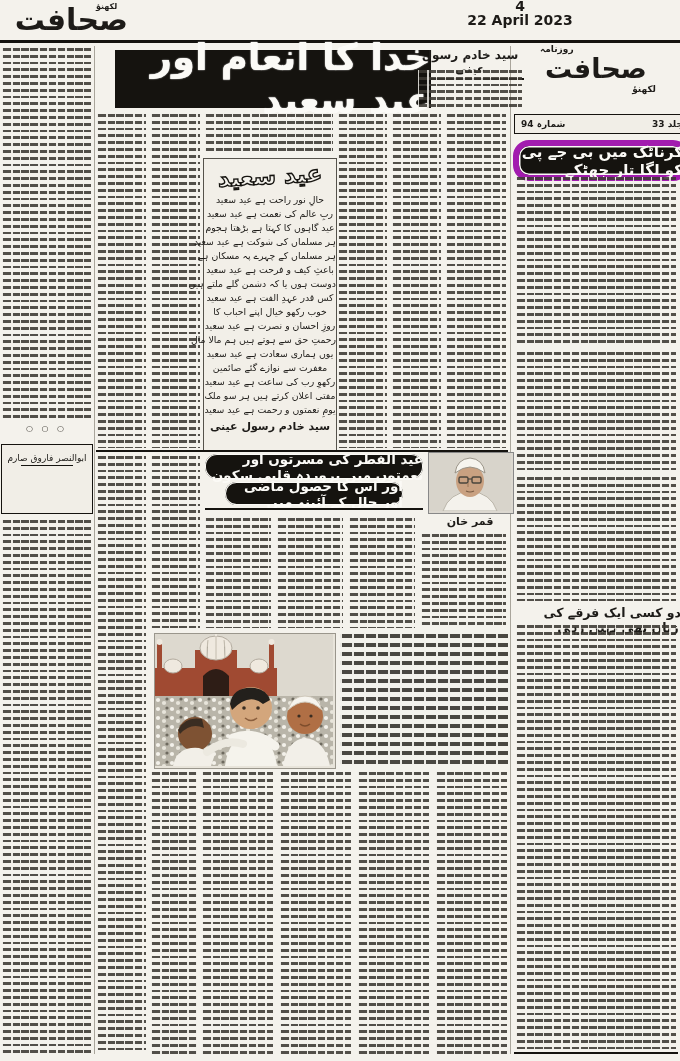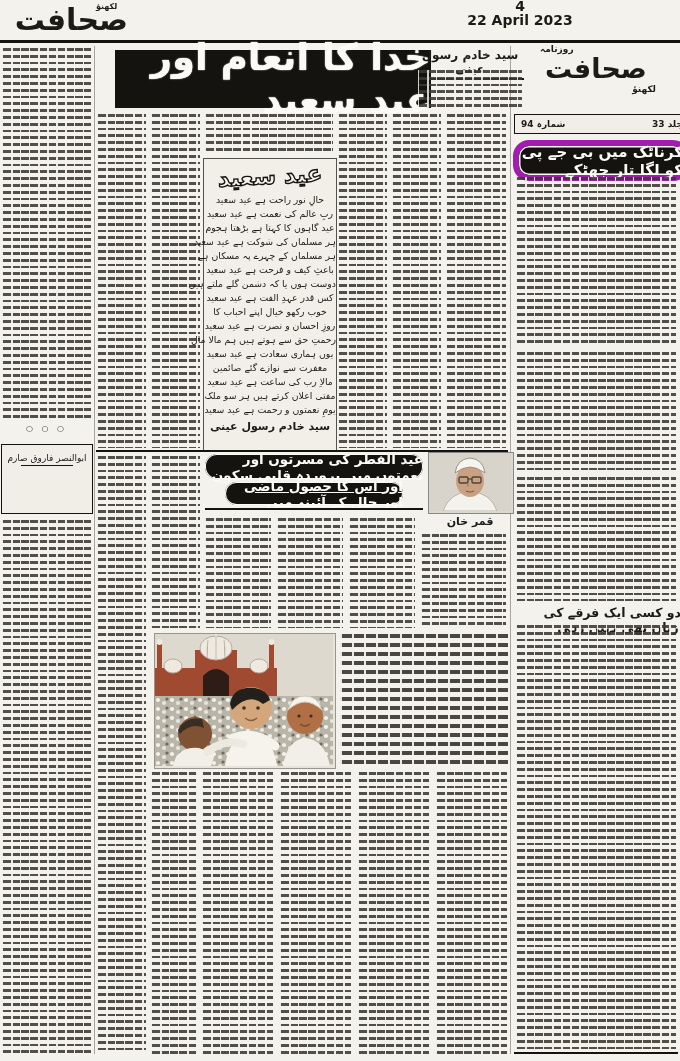--- a/index.html
+++ b/index.html
@@ -91,35 +91,35 @@
       <div class="poem-line">ہر مسلماں کی شوکت ہے عید سعید</div>
       <div class="poem-line">ہر مسلماں کے چہرے پہ مسکان ہے</div>
       <div class="poem-line">باعثِ کیف و فرحت ہے عید سعید</div>
       <div class="poem-line">دوست ہوں یا کہ دشمن گلے ملتے ہیں</div>
       <div class="poem-line">کس قدر عہدِ الفت ہے عید سعید</div>
       <div class="poem-line">خوب رکھو خیال اپنے احباب کا</div>
       <div class="poem-line">روزِ احسان و نصرت ہے عید سعید</div>
       <div class="poem-line">رحمتِ حق سے ہوتے ہیں ہم مالا مال</div>
       <div class="poem-line">یوں ہماری سعادت ہے عید سعید</div>
       <div class="poem-line">مغفرت سے نوازے گئے صائمین</div>
-      <div class="poem-line">مالاِ رب کی ساعت ہے عید سعید</div>
+      <div class="poem-line">رکھوِ رب کی ساعت ہے عید سعید</div>
       <div class="poem-line">مفتی اعلان کرتے ہیں ہر سو ملک</div>
       <div class="poem-line">یومِ نعمتوں و رحمت ہے عید سعید</div>
     </div>
     <div class="urdu center" style="font-weight:bold;font-size:11px;margin-top:3px;">سید خادم رسول عینی</div>
   </div>
 
   <div class="abs rule-h" style="left:96px;top:450px;width:412px;height:1.6px;"></div>
 
   <div class="abs bt" style="left:97px;top:456px;width:49px;height:598px;"></div>
   <div class="abs bt" style="left:151px;top:456px;width:49px;height:172px;"></div>
 
   <div class="abs" style="left:205px;top:454px;width:218px;">
     <div class="blackbar feat-bar urdu" style="height:25px;">عید الفطر کی مسرتوں اور نعمتوں میں پروردہ قلبی سکون</div>
-    <div class="blackbar feat-bar urdu" style="height:23px;width:178px;margin:3px auto 0;text-decoration:underline;">اور اس کا حصول ماضی اور حال کے آئینہ میں</div>
+    <div class="blackbar feat-bar urdu" style="height:23px;width:178px;margin:3px auto 0;">اور اس کا حصول ماضی اور حال کے آئینہ میں</div>
   </div>
   <div class="abs rule-h" style="left:205px;top:508px;width:218px;height:2px;"></div>
 
   <div class="abs" style="left:428px;top:452px;width:84px;height:60px;border:1px solid #888;background:#dcd8d0;">
     <svg width="82" height="58" viewBox="0 0 82 58">
       <rect x="0" y="0" width="82" height="58" fill="#d8d4cb"></rect>
       <path d="M14 58 Q20 40 41 38 Q62 40 68 58 Z" fill="#f4f2ec" stroke="#b9b4a8" stroke-width="1"></path>
       <ellipse cx="41" cy="28" rx="14" ry="16" fill="#c9a181"></ellipse>
       <path d="M26 20 Q28 6 41 5 Q54 6 56 20 Q48 14 41 14 Q34 14 26 20 Z" fill="#f6f4ee" stroke="#9a9488" stroke-width="1"></path>
       <rect x="30" y="24" width="9" height="6" rx="1.5" fill="none" stroke="#4a453c" stroke-width="1.4"></rect>

